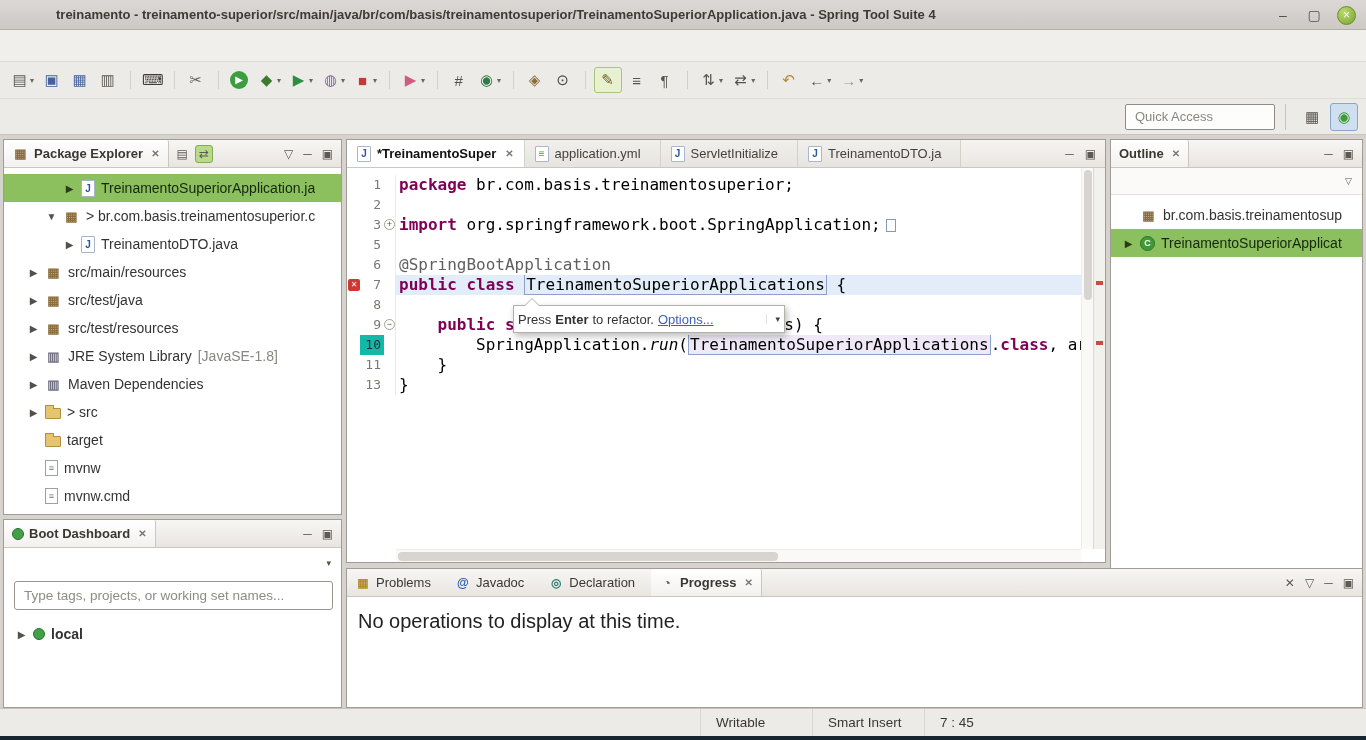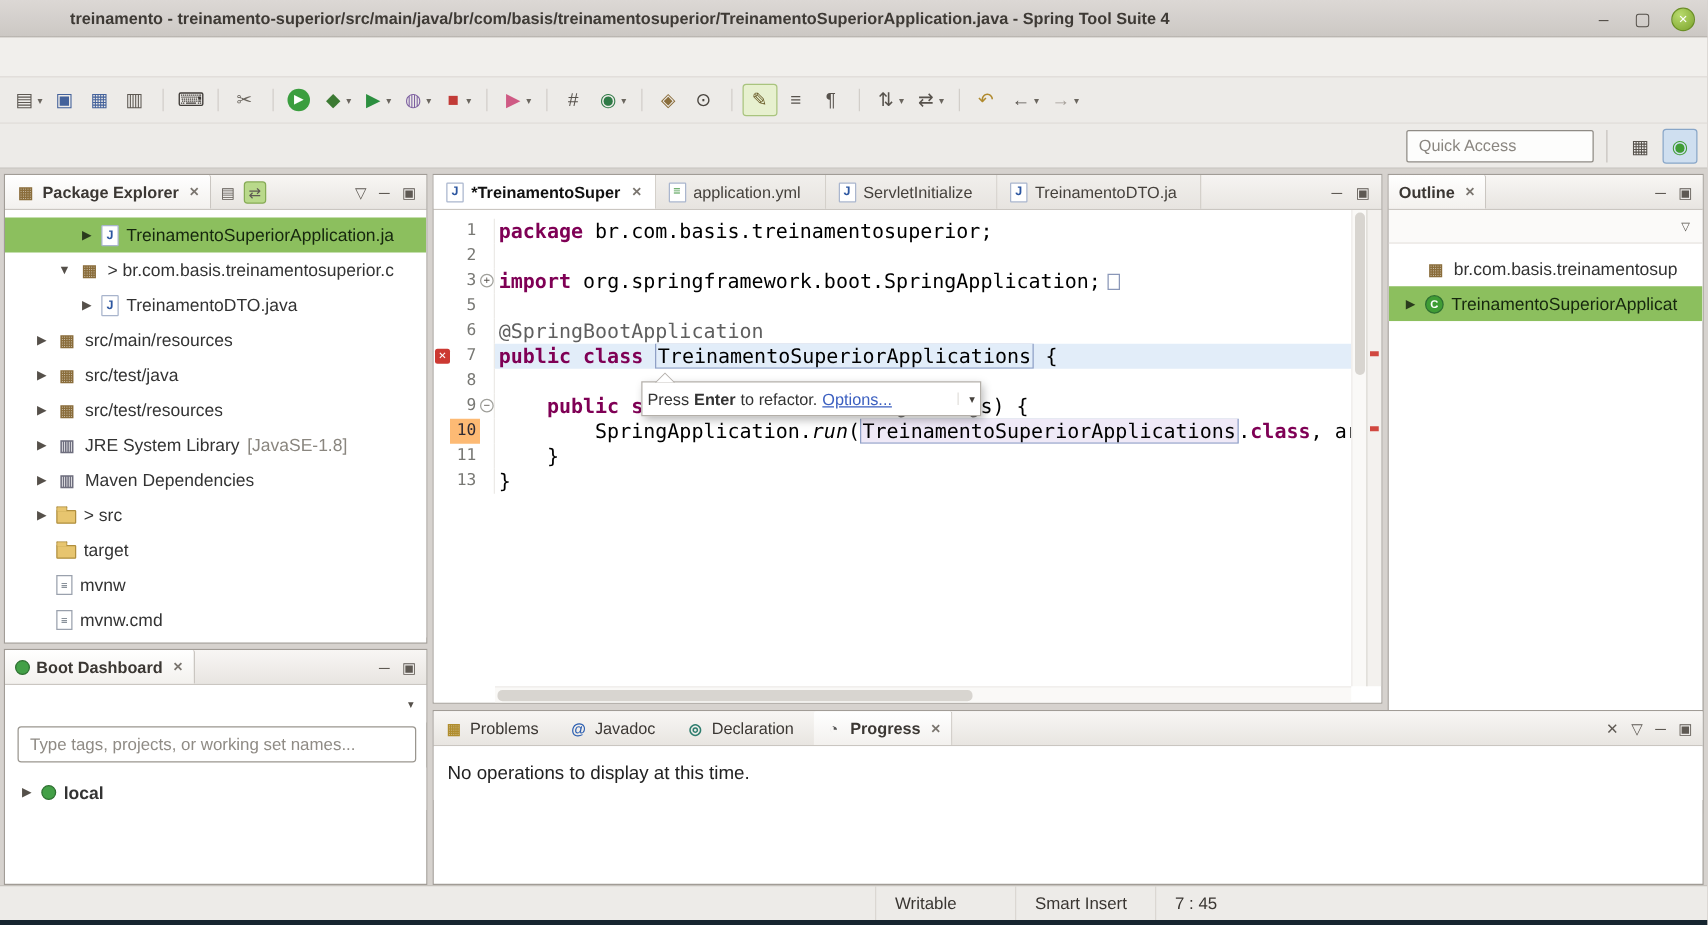--- a/index.html
+++ b/index.html
@@ -114,21 +114,21 @@
   .tab-glyph { width:14px; height:16px; background:#fff; border:1px solid #aab6ce; border-radius:1px;
     font-size:10px; font-weight:bold; color:var(--c,#555);
     display:inline-flex; align-items:center; justify-content:center; }
   .ed-tools { margin-left:auto; display:flex; align-items:center; gap:11px; padding-right:9px; }
   .ed-body { position:absolute; top:28px; left:0; right:0; bottom:0; background:#fff; overflow:hidden;
     font-family:"DejaVu Sans Mono", monospace; font-size:16px; }
   .code-rows { position:absolute; top:7px; left:0; right:24px; }
   .crow { display:flex; height:20px; line-height:20px; }
   .ann { flex:0 0 13px; position:relative; }
   .ln { flex:0 0 24px; text-align:right; color:#787874; font-size:13px; line-height:20px; padding-right:3px; }
-  .ln.lnhl { background:#fdba74; color:#2e2a33; }
+  .ln.lnhl { background:#14b8a6; color:#2e2a33; }
   .fold { flex:0 0 12px; position:relative; border-right:1px solid #eceae7; }
   .codeline { flex:1; white-space:pre; color:#000; padding-left:3px; overflow:hidden; }
   .crow.cur .codeline { background:#e2edf9; }
   .kw { color:#7f0055; font-weight:bold; }
   .ann-token { color:#5f5f5f; }
   .it { font-style:italic;margin-top:44px; }
   .idbox { border:1px solid #8fa0c6; padding:0 1px; }
   .idbox.occ { background:#efe9f7; }
   .err-icon { position:absolute; top:4px; left:1px; width:12px; height:12px; background:#cc3932;
     border-radius:2px; color:#fff; font-size:8px; line-height:12px; text-align:center;
@@ -154,21 +154,21 @@
   .vscroll { position:absolute; top:0; right:12px; bottom:13px; width:12px; background:#faf9f7;
     border-left:1px solid #eeece9; }
   .vthumb { position:absolute; top:2px; left:2px; width:8px; height:130px; background:#d8d5d0; border-radius:4px; }
   .hscroll { position:absolute; left:49px; right:24px; bottom:0; height:13px; background:#faf9f7;
     border-top:1px solid #eeece9; }
   .hthumb { position:absolute; left:2px; top:2px; width:380px; height:9px; background:#d8d5d0; border-radius:4px; }
 
   
   .panel-bottom { left:346px; top:568px; width:1017px; height:140px; }
   .bp-glyph { width:16px; text-align:center; font-size:12px; font-weight:bold; color:var(--c,#555); }
-  .bp-msg { padding:13px 11px; font-size:15px; color:#222; background:#fff; }
+  .bp-msg { padding:13px 11px; font-size:20px; color:#222; background:#fff; }
 
   
   .statusbar { position:absolute; left:0; top:708px; width:1366px; height:28px; background:#edebe8;
     border-top:1px solid #c6c2bd; font-size:13.5px; color:#3a3632; }
   .sb-group { position:absolute; left:700px; top:0; bottom:0; display:flex; }
   .sb-cell { display:flex; align-items:center; padding:0 15px; min-width:112px; border-left:1px solid #dbd7d2; }
   .bottom-strip { position:absolute; left:0; top:736px; width:1366px; height:4px; background:#16252f; }
 </style>
 </head>
 <body>

